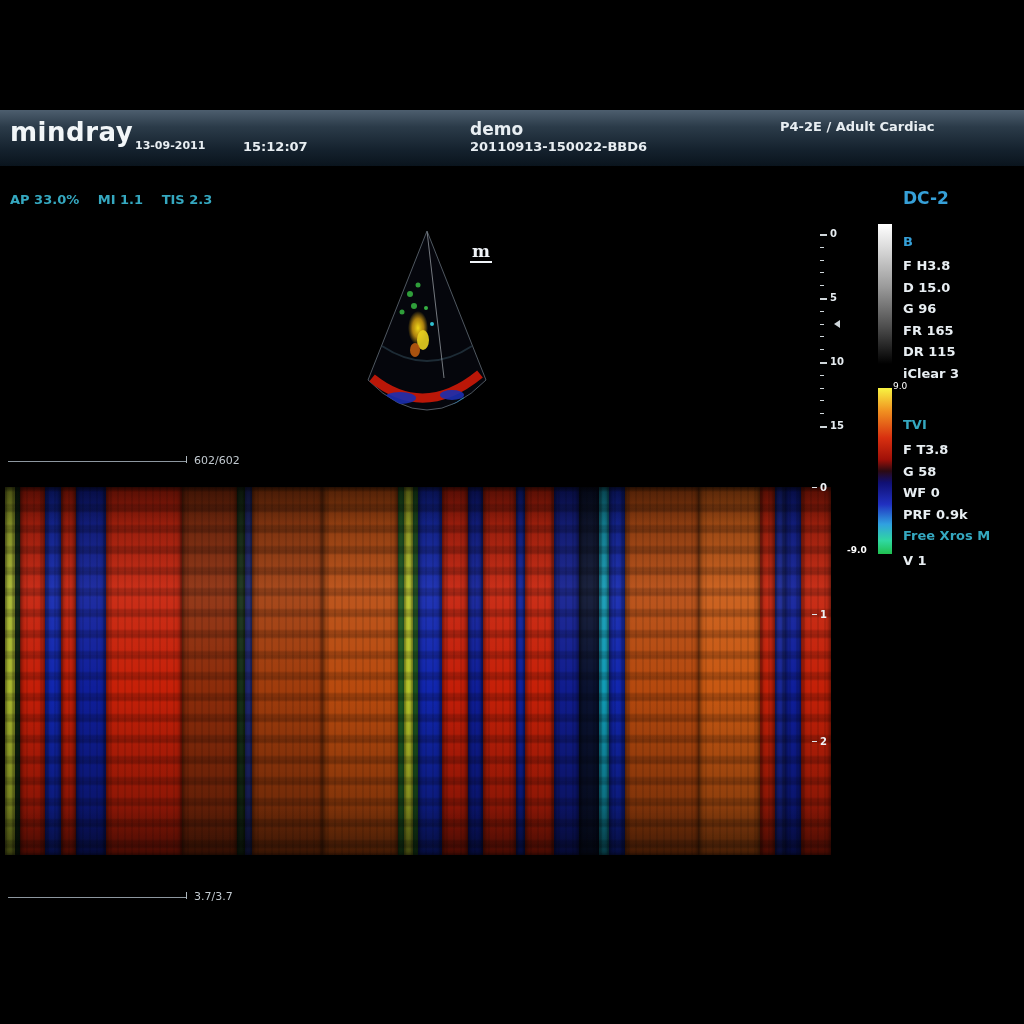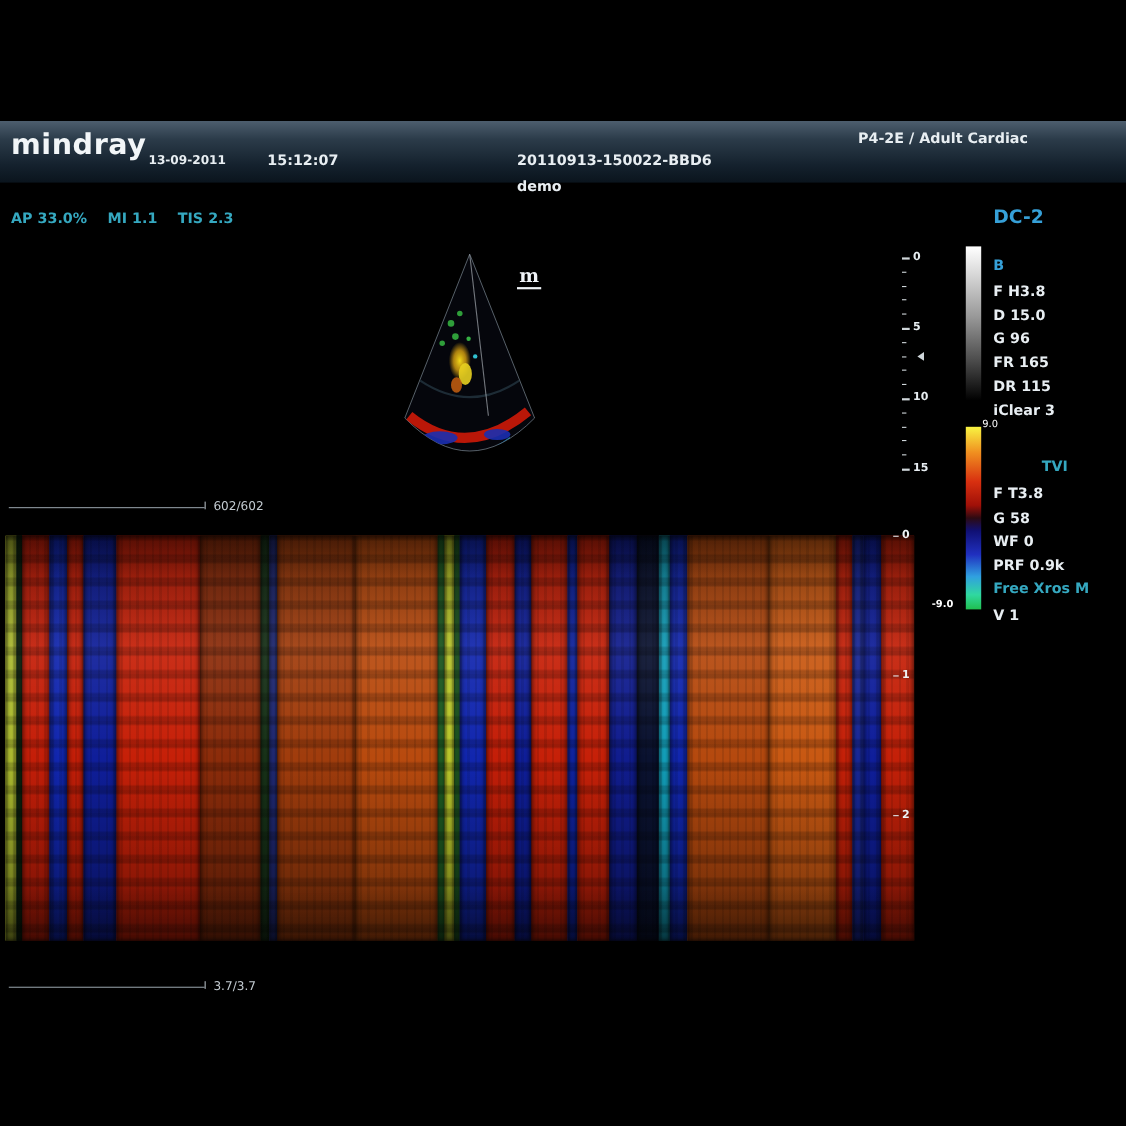--- a/index.html
+++ b/index.html
@@ -6,21 +6,21 @@
   #screen{position:relative;width:1024px;height:1024px;background:#000;overflow:hidden;
           font-family:"DejaVu Sans",sans-serif;color:#e8eef2;
           --teal:#35a8c0;--blue:#36a0d8;--text:#e8eef2;}
 
   
   .header{position:absolute;left:0;top:110px;width:1024px;height:56px;
           background:linear-gradient(180deg,#4d5e6e 0%,#2b3b49 30%,#14212d 72%,#0a141d 100%);}
   .brand{position:absolute;left:10px;top:7px;font-size:26px;font-weight:bold;color:#f2f6f8;letter-spacing:.5px;}
   .hdr-date{position:absolute;left:135px;top:29px;font-size:11px;font-weight:bold;}
   .hdr-time{position:absolute;left:243px;top:29px;font-size:13px;font-weight:bold;}
-  .hdr-study{position:absolute;left:470px;top:9px;font-size:13px;font-weight:bold;margin-top:44px;}
+  .hdr-study{position:absolute;left:470px;top:9px;font-size:17px;font-weight:bold;}
   .hdr-study-id{position:absolute;left:470px;top:29px;font-size:13px;font-weight:bold;}
   .hdr-probe{position:absolute;left:780px;top:9px;font-size:13px;font-weight:bold;}
 
   
   .status{position:absolute;left:10px;top:192px;font-size:13px;font-weight:bold;color:var(--teal);}
   .status span{margin-right:14px;}
 
   
   .sector{position:absolute;left:352px;top:228px;width:150px;height:206px;}
   .sector svg{width:100%;height:100%;}
@@ -63,21 +63,21 @@
            background:linear-gradient(180deg,#f8f442 0%,#f09020 14%,#d83010 30%,#a01008 43%,#2c0a12 50%,
                        #101074 57%,#2030c0 70%,#30a0e0 82%,#30d8a0 92%,#20c050 100%);}
   .tvi-max{position:absolute;left:853px;top:381px;font-size:9px;font-weight:normal;color:#fff;padding-left:40px;}
   .tvi-min{position:absolute;left:847px;top:545px;font-size:9px;font-weight:bold;color:#fff;}
 
   
   .panel{position:absolute;left:903px;top:188px;width:118px;font-size:13px;font-weight:bold;color:var(--text);}
   .panel .model{position:absolute;top:0;font-size:17px;color:var(--blue);}
   .panel .b-label{position:absolute;top:46px;color:var(--blue);}
   .panel .b-params{position:absolute;top:67px;}
-  .panel .tvi-label{position:absolute;top:229px;color:var(--teal);margin-left:44px;}
+  .panel .tvi-label{position:absolute;top:229px;color:var(--teal);}
   .panel .tvi-params{position:absolute;top:251px;}
   .panel .fx-label{position:absolute;top:340px;color:var(--teal);}
   .panel .fx-params{position:absolute;top:362px;}
   .param{line-height:21.5px;}
 </style>
 </head>
 <body>
 
 <div id="screen">
 

